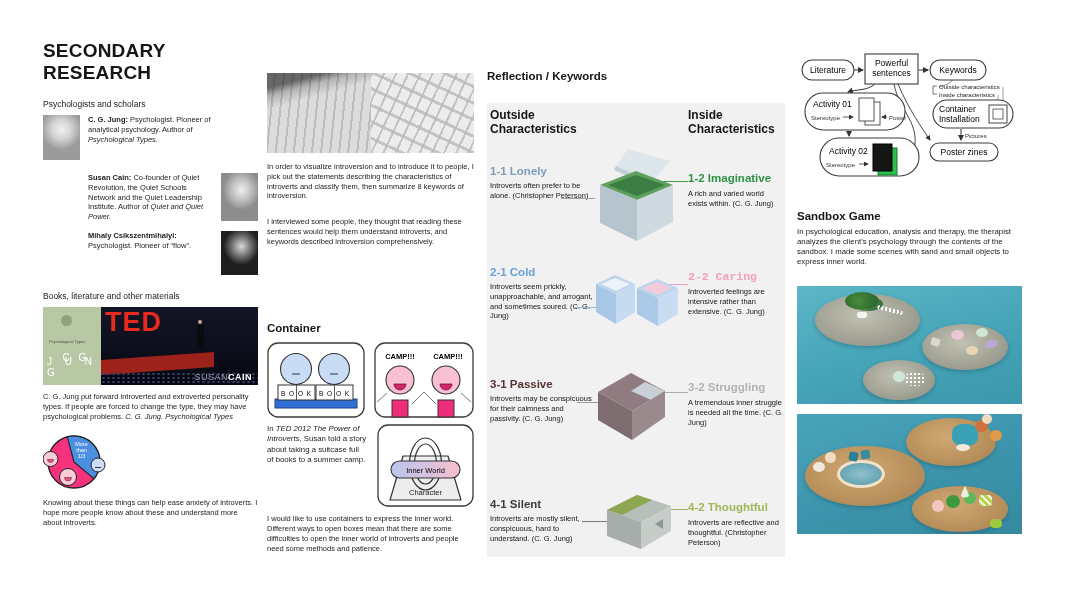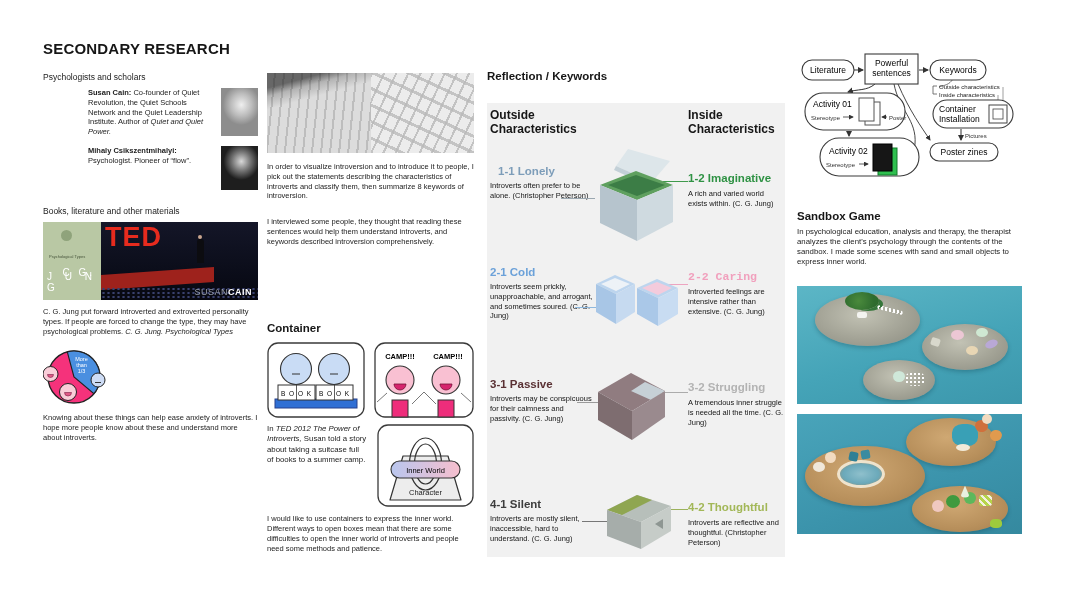--- a/index.html
+++ b/index.html
@@ -1,20 +1,20 @@
 <!DOCTYPE html>
 <html><head>
 <meta charset="utf-8">
 <style>
   * { box-sizing: border-box; }
   body { margin:0; background:#888; }
   .page { position:relative; width:1065px; height:600px; background:#fff;
           font-family:"Liberation Sans", sans-serif; color:#161616; overflow:hidden; }
   h1,h2,p { margin:0; }
-  .h1 { font-size:15px; font-weight:bold; letter-spacing:.2px; }
+  .h1 { font-size:19px; font-weight:bold; letter-spacing:.2px; }
   .h2 { font-size:11.5px; font-weight:bold; }
   .sublabel { font-size:8.5px; color:#222; }
   p, .body { font-size:7.5px; line-height:1.3; color:#1c1c1c; }
   .it { font-style:italic; }
 
   
   .col1 { position:absolute; left:43px; top:40px; width:215px; }
   .col1 .h1 { margin-bottom:15px; }
   .col1 .sublabel { margin-bottom:6px; }
   .person { display:flex; gap:8px; min-height:52px; margin-bottom:6px; }
@@ -113,20 +113,24 @@
 </style>
 </head>
 <body>
 
 <div class="page">
 
   <div class="col1">
     <h1 class="h1">SECONDARY RESEARCH</h1>
     <div class="sublabel">Psychologists and scholars</div>
 
+    <div class="person">
+      <div class="photo ph-jung"></div>
+      <div class="bio body"><b>C. G. Jung:</b> <span>Psychologist. Pioneer of analytical psychology. Author of</span> <i class="it">Psychological Types.</i></div>
+    </div>
 
     <div class="person rev">
       <div class="photo ph-cain"></div>
       <div class="bio body"><b>Susan Cain:</b> <span>Co-founder of Quiet Revolution, the Quiet Schools Network and the Quiet Leadership Institute. Author of</span> <i class="it">Quiet and Quiet Power.</i></div>
     </div>
 
 
     <div class="person rev">
       <div class="photo ph-mihaly"></div>
       <div class="bio body"><b>Mihaly Csikszentmihalyi:</b> <span>Psychologist. Pioneer of “flow”.</span></div>
@@ -236,21 +240,21 @@
     <p class="closing2">I would like to use containers to express the inner world. Different ways to open boxes mean that there are some difficulties to open the inner world of introverts and people need some methods and patience.</p>
   </div>
 
   <div class="col3">
     <div class="kw-panel"></div>
     <h2 class="h2 refl-h">Reflection / Keywords</h2>
     <div class="kw-col-hdr hdr-out">Outside Characteristics</div>
     <div class="kw-col-hdr hdr-in">Inside Characteristics</div>
 
     <div class="kw-row r1">
-      <div class="kw-lt" style="color: rgb(125, 157, 185); margin-left: 8px;">1-1 Lonely</div>
+      <div class="kw-lt" style="color: rgb(125, 157, 185);">1-1 Lonely</div>
       <div class="kw-ltx">Introverts often prefer to be alone. (Christopher Peterson)</div>
       <div class="leader ldr-l"></div>
       <div class="leader ldr-r"></div>
       <svg class="kw-box" width="87" height="95" viewBox="0 0 87 95">
         <polygon points="36,1 78,13 60,34 24,18" fill="#dde6ea"></polygon>
         <polygon points="24,18 60,34 57,38 22,22" fill="#c3d0d7"></polygon>
         <polygon points="8,37 44,23 81,37 45,52" fill="#5fa05f"></polygon>
         <polygon points="16,37 44,27 73,37 45,48" fill="#3c7d46"></polygon>
         <polygon points="8,37 45,52 45,93 8,75" fill="#b6c4cd"></polygon>
         <polygon points="45,52 81,37 81,74 45,93" fill="#cfdae0"></polygon>
@@ -288,21 +292,21 @@
         <polygon points="50,12 70,21 56,30 36,21" fill="#c6d0d6"></polygon>
         <polygon points="3,22 37,41 37,70 3,50" fill="#7e6d70"></polygon>
         <polygon points="37,41 70,21 70,47 37,70" fill="#9a8a8e"></polygon>
       </svg>
       <div class="kw-rt" style="color: rgb(179, 179, 179);">3-2 Struggling</div>
       <div class="kw-rtx">A tremendous inner struggle is needed all the time. (C. G. Jung)</div>
     </div>
 
     <div class="kw-row r4">
       <div class="kw-lt" style="color: rgb(61, 61, 61);">4-1 Silent</div>
-      <div class="kw-ltx">Introverts are mostly silent, inaccessible, hard to understand. (C. G. Jung)</div>
+      <div class="kw-ltx">Introverts are mostly silent, conspicuous, hard to understand. (C. G. Jung)</div>
       <div class="leader ldr-l"></div>
       <div class="leader ldr-r"></div>
       <svg class="kw-box" width="75" height="60" viewBox="0 0 75 60">
         <polygon points="4,19 34,4 68,15 38,31" fill="#b7bfba"></polygon>
         <polygon points="4,19 34,4 49,9 19,24" fill="#8fa651"></polygon>
         <polygon points="4,19 38,31 38,58 4,45" fill="#a6adaa"></polygon>
         <polygon points="38,31 68,15 68,40 38,58" fill="#c6ccc8"></polygon>
         <polygon points="52,33 60,28 60,38" fill="#8e9692"></polygon>
       </svg>
       <div class="kw-rt" style="color: rgb(162, 183, 87);">4-2 Thoughtful</div>

